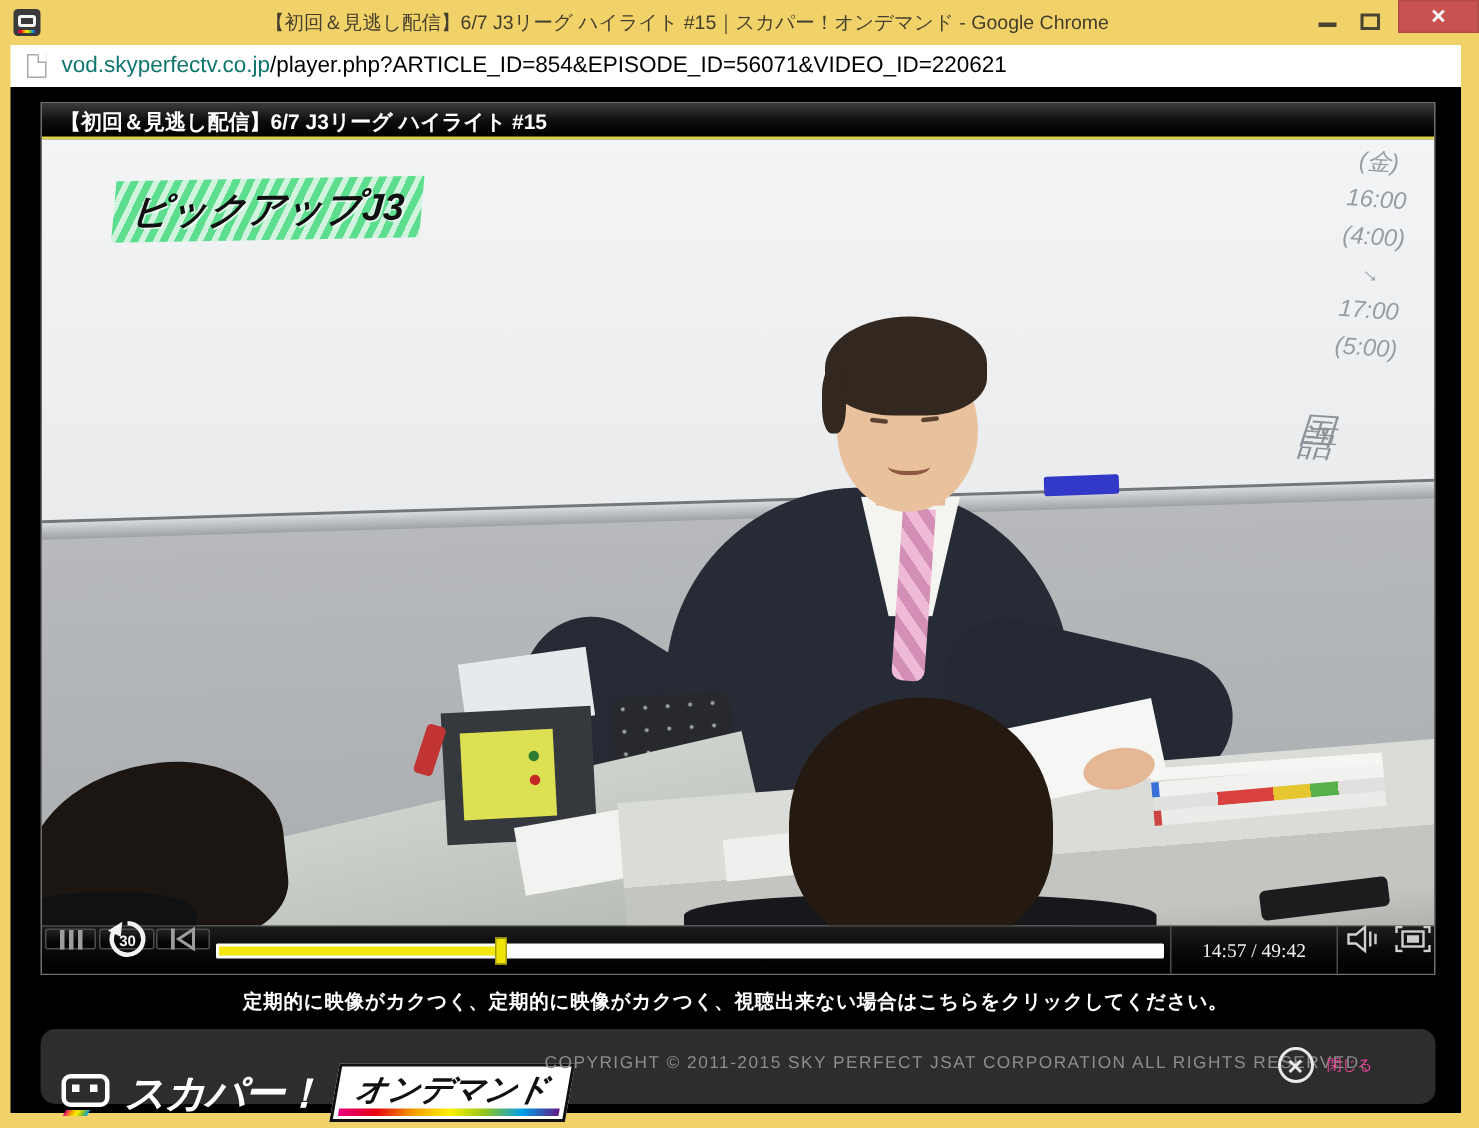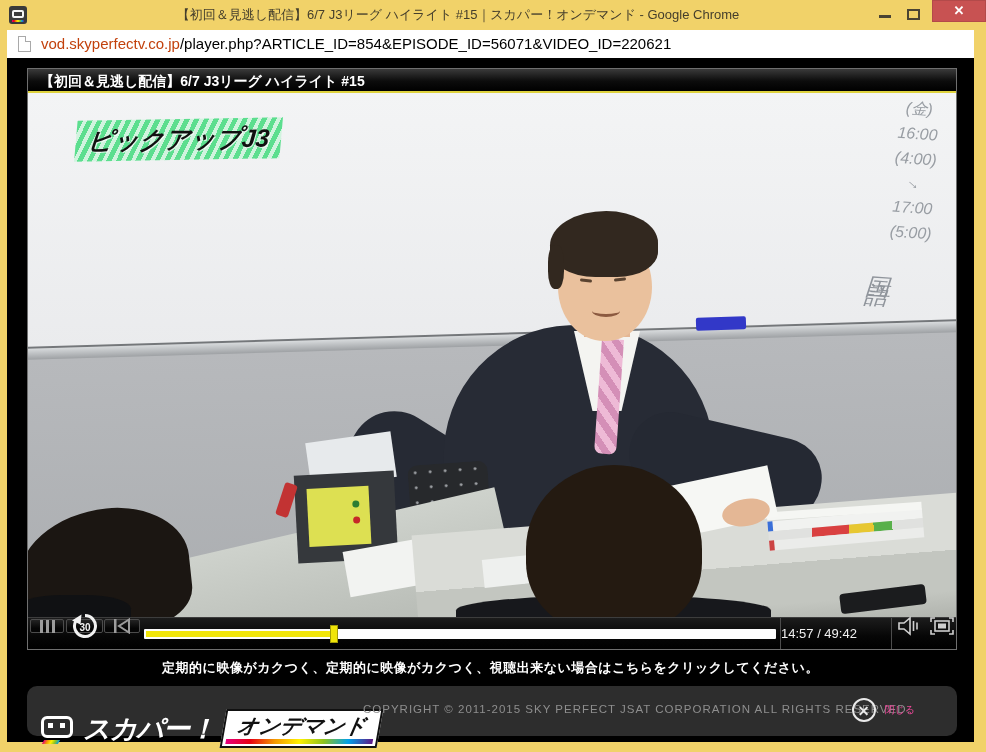--- a/index.html
+++ b/index.html
@@ -18,21 +18,21 @@
   .win-max { position:absolute; right:66px; top:9px; width:13px; height:11px; border:2px solid #4a4433; cursor:pointer; }
   .win-close { position:absolute; right:0; top:0; width:54px; height:22px; background:#c85252; border:1px solid #b34a4a;
      color:#fff; text-align:center; line-height:20px; font-size:13px; font-weight:bold; cursor:pointer; }
 
   
   .urlbar { position:absolute; top:30px; left:7px; right:12px; height:28px; background:#ffffff; }
   .page-icon { position:absolute; left:11px; top:6px; width:13px; height:16px; border:1px solid #a9a9a9; background:#fff; }
   .page-icon:before { content:""; position:absolute; right:-1px; top:-1px; width:5px; height:5px; background:#fff;
      border-left:1px solid #a9a9a9; border-bottom:1px solid #a9a9a9; }
   .url-text { position:absolute; left:34px; top:0; height:28px; line-height:28px; font-size:15px; white-space:nowrap; }
-  .url-domain { color:#c2410c; }
+  .url-domain { color:#0f766e; }
   .url-path { color:#000000; }
 
   
   .page { position:absolute; top:58px; left:7px; right:12px; bottom:10px; background:#000; }
 
   
   .player { position:absolute; left:20px; top:10px; width:930px; border:1px solid #6f6f6f; background:#000; }
   .player-header { height:24px; background:linear-gradient(180deg,#3a3a3a 0,#0c0c0c 55%,#000 100%);
      border-bottom:2px solid #ded23e; color:#fff; font-size:14px; font-weight:bold; line-height:24px; padding-left:12px;
      white-space:nowrap; overflow:hidden; }
@@ -114,21 +114,21 @@
      background:linear-gradient(180deg,#232323 0,#050505 70%); cursor:pointer;
      display:flex; align-items:center; justify-content:center; }
   .btn-pause { left:2px; width:34px; gap:3px; }
   .btn-pause i { display:block; width:3px; height:13px; background:#9c9c9c; }
   .btn-rewind { left:38px; width:37px; }
   .btn-skip { left:76px; width:36px; }
   .progress-track { position:absolute; left:116px; top:11px; width:632px; height:10px; background:#fdfdfd; border-radius:1px; cursor:pointer; }
   .progress-fill { position:absolute; left:2px; top:2px; height:6px; background:#f2e60a; }
   .progress-thumb { position:absolute; top:-4px; width:8px; height:18px; background:#f0e408; border:1px solid #a39c08; transform:translateX(-4px); }
   .time-box { position:absolute; left:752px; top:0; width:112px; height:31px; border-left:1px solid #4c4c4c; border-right:1px solid #4c4c4c;
-     color:#f0f0f0; font-family:Liberation Sans, sans-serif; font-size:13px; text-align:left; line-height:31px; }
+     color:#f0f0f0; font-family:Liberation Serif, serif; font-size:13px; text-align:center; line-height:31px; }
   .btn-volume { left:864px; width:34px; border:none; background:none; }
   .btn-full { left:899px; width:29px; border:none; background:none; }
 
   
   .notice { position:absolute; top:601px; left:0; right:0; text-align:center; color:#fff; font-size:13px; font-weight:bold;
      letter-spacing:.5px; cursor:pointer; }
 
   
   .footer { position:absolute; left:20px; top:628px; width:930px; height:50px; background:#2d2d2d; border-radius:10px; }
   .brand { position:absolute; left:14px; top:23px; display:flex; align-items:center; cursor:pointer; }

